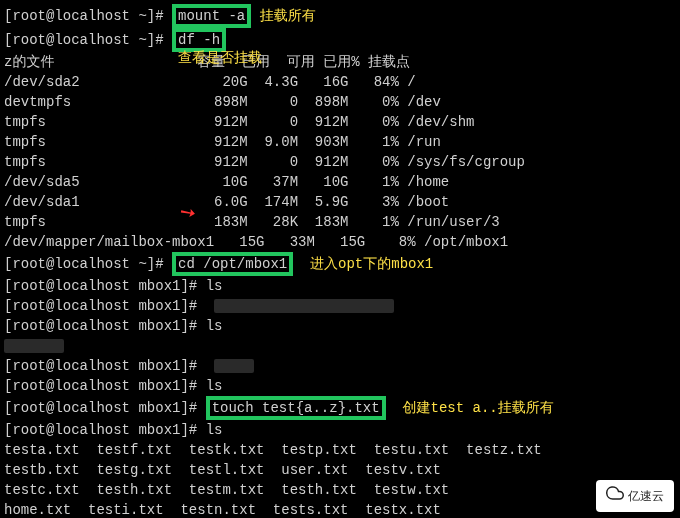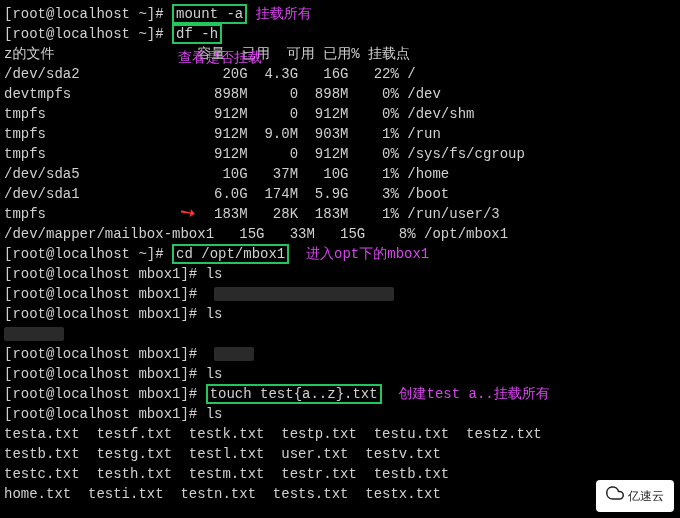--- a/index.html
+++ b/index.html
@@ -10,27 +10,27 @@
       font-size: 14px;
       line-height: 20px;
       width: 680px;
       height: 518px;
       overflow: hidden;
       position: relative;
       padding: 4px;
     }
     .line { white-space: pre; }
     .red-box {
-      border: 2px solid #22c55e;
+      border: 4px solid #22c55e;
       padding: 0 2px;
       display: inline-block;
       line-height: 16px;
     }
     .red-text {
-      color: #d946ef;
+      color: #fde047;
       display: inline-block;
     }
     .arrow {
       position: absolute;
       color: #ff3030;
       font-size: 22px;
       transform: rotate(-35deg);
     }
     .watermark {
       position: absolute;
@@ -77,21 +77,21 @@
 </head>
 <body>
 
 <div class="line"><span>[root@localhost ~]# </span><span class="red-box"><span>mount -a</span></span> <span class="red-text">挂载所有</span></div>
 
 <div class="line"><span>[root@localhost ~]# </span><span class="red-box"><span>df -h</span></span></div>
 
 <div class="line"><span>z的文件                 容量  已用  可用 已用% 挂载点</span></div>
 <div style="position:absolute; left:178px; top:48px;" class="red-text">查看是否挂载</div>
 
-<div class="line">/dev/sda2                 20G  4.3G   16G   22% /</div>
+<div class="line">/dev/sda2                 20G  4.3G   16G   84% /</div>
 <div class="line">devtmpfs                 898M     0  898M    0% /dev</div>
 <div class="line">tmpfs                    912M     0  912M    0% /dev/shm</div>
 <div class="line">tmpfs                    912M  9.0M  903M    1% /run</div>
 <div class="line">tmpfs                    912M     0  912M    0% /sys/fs/cgroup</div>
 <div class="line">/dev/sda5                 10G   37M   10G    1% /home</div>
 <div class="line">/dev/sda1                6.0G  174M  5.9G    3% /boot</div>
 <div class="line">tmpfs                    183M   28K  183M    1% /run/user/3</div>
 <div class="line">/dev/mapper/mailbox-mbox1   15G   33M   15G    8% /opt/mbox1</div>
 
 <div class="arrow" style="left:182px; top:204px;">➘</div>
@@ -104,21 +104,21 @@
 <div class="line"><span class="smudge3"></span></div>
 <div class="line"><span>[root@localhost mbox1]# </span> <span class="smudge2"></span></div>
 <div class="line"><span>[root@localhost mbox1]# </span><span>ls</span></div>
 
 <div class="line"><span>[root@localhost mbox1]# </span><span class="red-box"><span>touch test{a..z}.txt</span></span>  <span class="red-text">创建test a..挂载所有</span></div>
 
 <div class="line"><span>[root@localhost mbox1]# </span><span>ls</span></div>
 
 <div class="line">testa.txt  testf.txt  testk.txt  testp.txt  testu.txt  testz.txt</div>
 <div class="line">testb.txt  testg.txt  testl.txt  user.txt  testv.txt</div>
-<div class="line">testc.txt  testh.txt  testm.txt  testr.txt  testb.txt</div>
+<div class="line">testc.txt  testh.txt  testm.txt  testh.txt  testw.txt</div>
 <div class="line">home.txt  testi.txt  testn.txt  tests.txt  testx.txt</div>
 
 <div class="watermark">
   <span>
     <svg viewBox="0 0 24 24" fill="none" stroke="#222" stroke-width="2">
         <path d="M18 10h-1.26A8 8 0 1 0 9 20h9a5 5 0 0 0 0-10z"></path>
       </svg>
   </span>
   <span>亿速云</span>
 </div>

